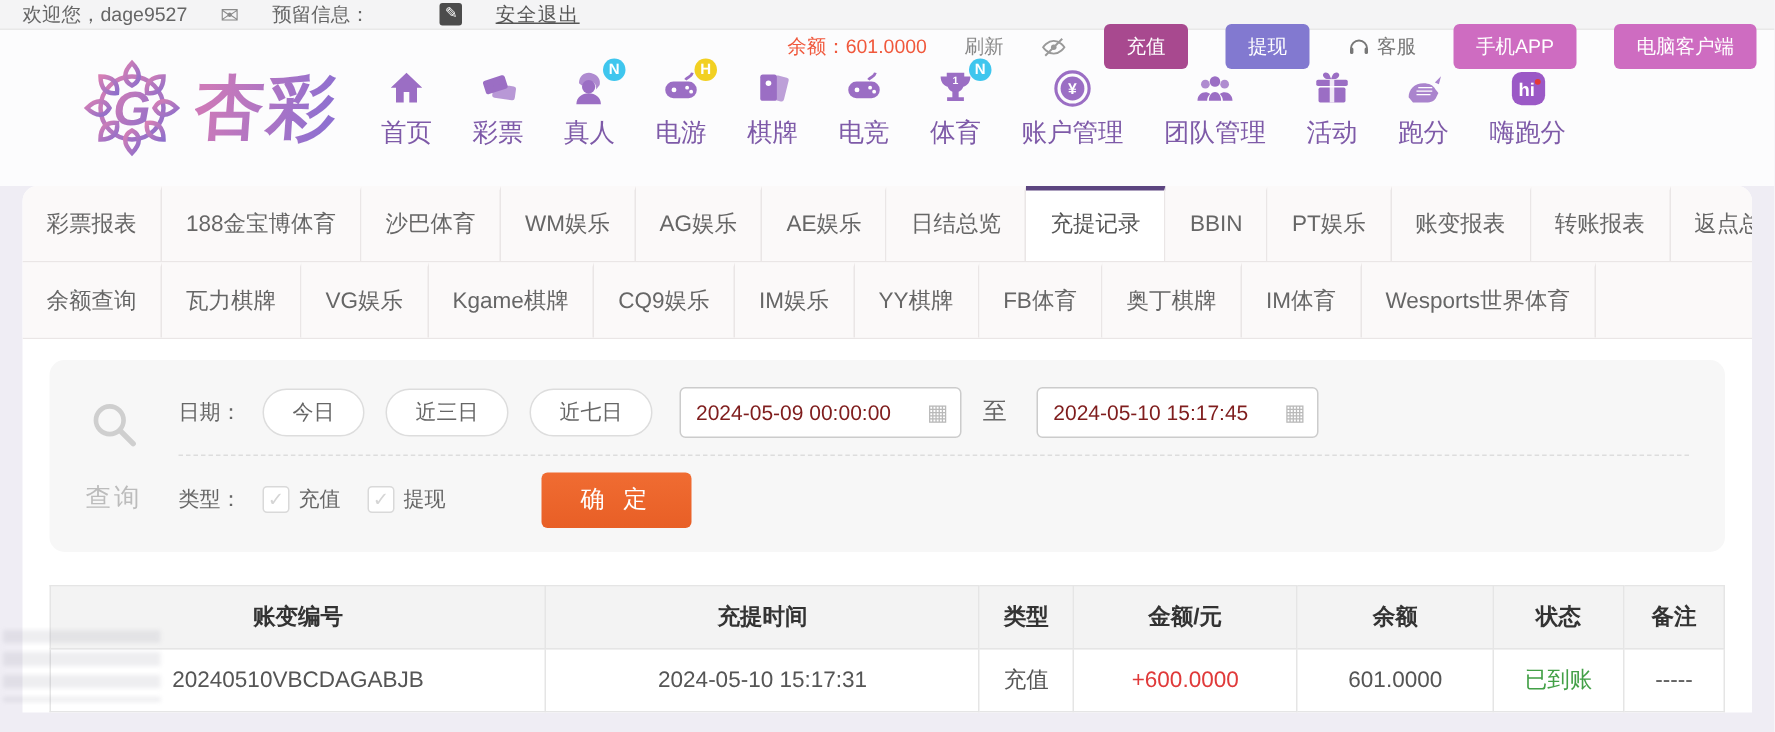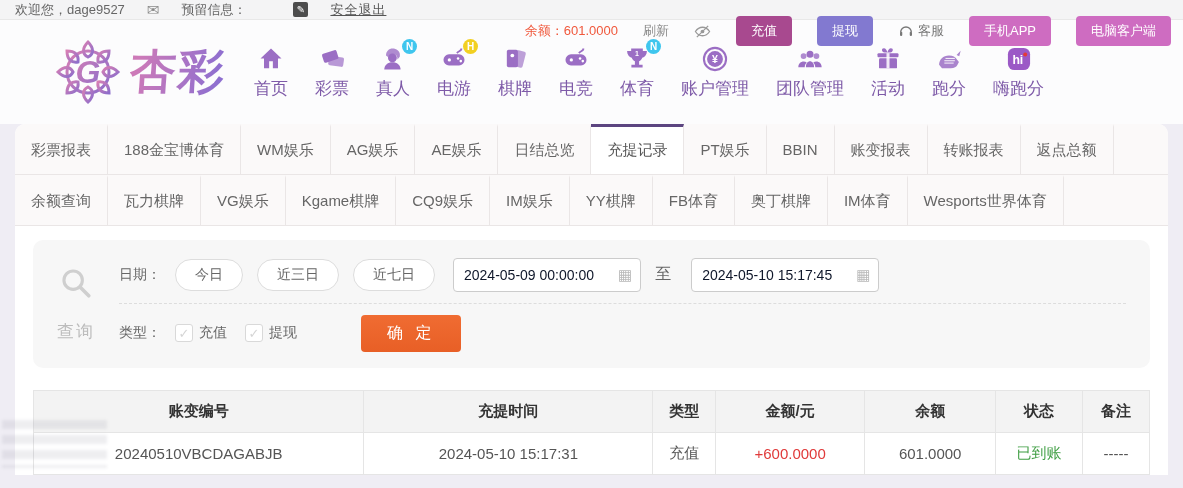--- a/index.html
+++ b/index.html
@@ -59,21 +59,21 @@
   .search-block svg { width:34px; height:34px; }
   .search-label { font-size:17px; letter-spacing:2px; color:#bcbcbc; }
   .filter-form { flex:1; padding-right:24px; }
   .f-row { display:flex; align-items:center; min-height:58px; gap:12px; }
   .f-row.first { border-bottom:1px dashed #ddd; }
   .f-label { font-size:14px; color:#666; margin-right:2px; }
   .pill { background:#fff; border:1px solid #ddd; border-radius:16px; color:#666; font-size:14px;
           padding:6px 19px; cursor:pointer; font-family:inherit; }
   .date-wrap { display:flex; align-items:center; border:1px solid #ccc; border-radius:4px; background:#fff;
                padding:0 8px 0 10px; height:34px; margin-left:6px; }
-  .date-wrap input { border:none; outline:none; width:150px; font-size:14px; color:#0f172a; font-family:inherit; background:transparent; }
+  .date-wrap input { border:none; outline:none; width:150px; font-size:14px; color:#7f1d1d; font-family:inherit; background:transparent; }
   .cal-icon { color:#b9b9b9; font-size:15px; margin-left:4px; }
   .to-label { margin:0 2px; }
   .cb { display:flex; align-items:center; gap:6px; cursor:pointer; margin-right:18px; }
   .cb .box { width:18px; height:18px; background:#fff; border:1px solid #d9d9d9; border-radius:3px;
              color:#d5d5d5; font-size:13px; display:flex; align-items:center; justify-content:center; }
   .cb .lbl { font-size:14px; color:#666; }
   .submit-btn { background:linear-gradient(#f06c32,#e85f26); color:#fff; border:none; border-radius:4px;
                 font-size:16px; padding:8px 26px; letter-spacing:4px; cursor:pointer; margin-left:34px; font-family:inherit; }
 
   
@@ -276,27 +276,28 @@
         </span>
         <span class="nav-label">嗨跑分</span>
       </div>
     </div>
 </div>
 
 <div class="panel">
   <div class="tab-row">
       <div class="tab">彩票报表</div>
       <div class="tab">188金宝博体育</div>
+      <div class="tab">沙巴体育</div>
       <div class="tab">WM娱乐</div>
       <div class="tab">AG娱乐</div>
       <div class="tab">AE娱乐</div>
       <div class="tab">日结总览</div>
       <div class="tab active">充提记录</div>
+      <div class="tab">BBIN</div>
       <div class="tab">PT娱乐</div>
-      <div class="tab">BBIN</div>
       <div class="tab">账变报表</div>
       <div class="tab">转账报表</div>
       <div class="tab">返点总额</div>
       <div class="tab-filler"></div>
     </div>
   <div class="tab-row">
       <div class="tab">余额查询</div>
       <div class="tab">瓦力棋牌</div>
       <div class="tab">VG娱乐</div>
       <div class="tab">Kgame棋牌</div>

